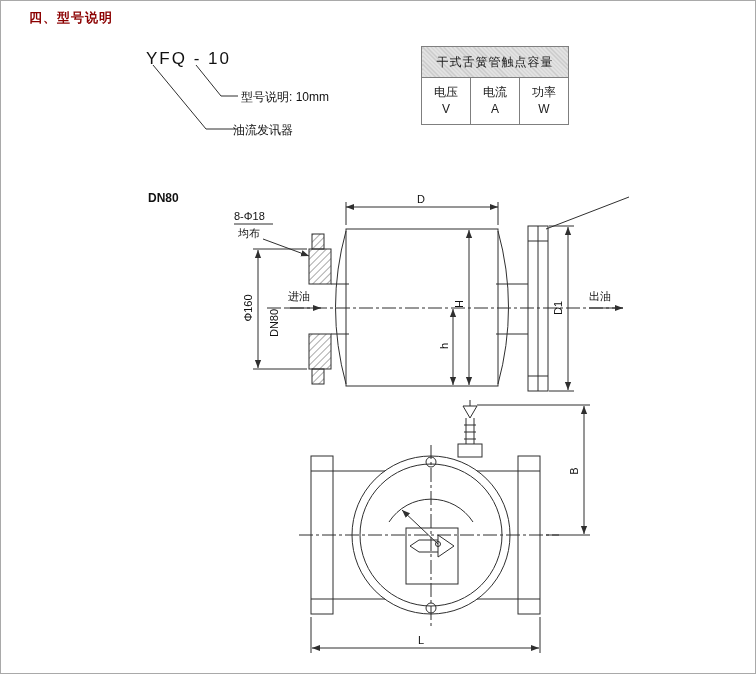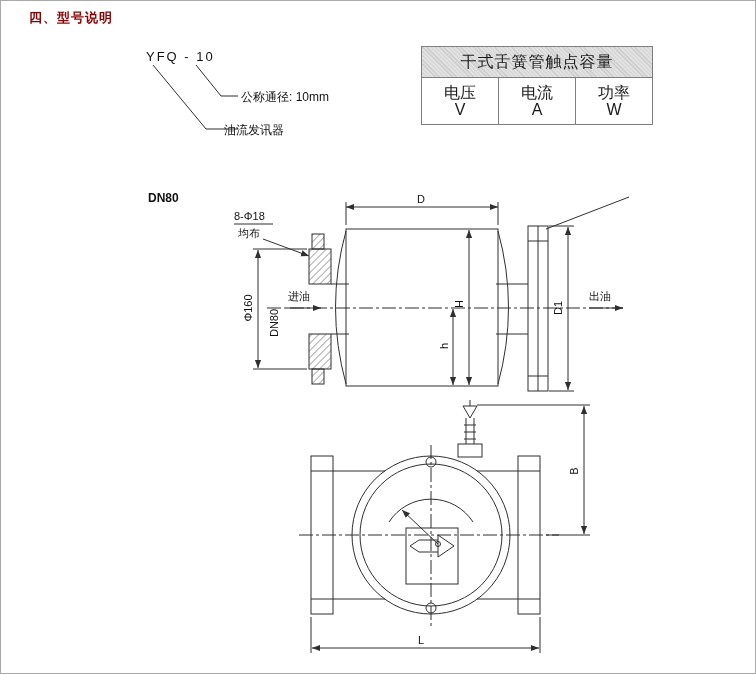--- a/index.html
+++ b/index.html
@@ -7,33 +7,33 @@
     position:relative;width:754px;height:672px;background:#ffffff;
     border:1px solid #a9a9a9;overflow:hidden;
     font-family:"Liberation Sans","DejaVu Sans",sans-serif;color:#1a1a1a;
   }
   .section-title{
     position:absolute;left:28px;top:8px;margin:0;
     font-size:13px;font-weight:bold;color:#8b0000;letter-spacing:1px;text-align:right;
   }
   .model-code{
     position:absolute;left:145px;top:48px;
-    font-size:13px;letter-spacing:2px;color:#111;
+    font-size:17px;letter-spacing:2px;color:#111;
   }
   .legend-label{position:absolute;font-size:12px;color:#111;white-space:nowrap;}
   #legend-label-1{left:240px;top:88px;}
-  #legend-label-2{left:223px;top:121px;text-align:right;}
+  #legend-label-2{left:232px;top:121px;text-align:right;}
   #leader-svg{position:absolute;left:120px;top:60px;}
   #dn-label{position:absolute;left:147px;top:190px;font-size:12px;font-weight:600;color:#111;}
   table.spec{
     position:absolute;left:420px;top:45px;border-collapse:collapse;
   }
   table.spec td{
     border:1px solid #7f7f7f;width:48px;text-align:center;
-    font-size:16px;color:#1a1a1a;padding:0 14px;vertical-align:middle;
+    font-size:12px;color:#1a1a1a;padding:0 0;vertical-align:middle;
   }
   td.t-title{
     height:30px;font-size:11px;letter-spacing:1px;
     background:repeating-linear-gradient(45deg,#c6c6c6 0px,#c6c6c6 1px,#e4e4e4 1px,#e4e4e4 3px);
   }
   td.t-head{height:46px;}
   td.t-head div{line-height:17px;}
   td.t-val{height:32px;}
   #drawing-svg{position:absolute;left:0;top:180px;}
   #drawing-svg text{font-family:"Liberation Sans","DejaVu Sans",sans-serif;font-size:11px;fill:#111;stroke:none;}
@@ -45,21 +45,21 @@
 
   <h2 class="section-title">四、型号说明</h2>
 
   <div class="model-code">YFQ - 10</div>
   <svg id="leader-svg" width="130" height="80" viewBox="0 0 130 80">
     <g stroke="#2f2f2f" fill="none" stroke-width="1">
       <path d="M75,4 L100,35 H117"></path>
       <path d="M32,4 L85,68 H117"></path>
     </g>
   </svg>
-  <div class="legend-label" id="legend-label-1">公称通径: 10mm</div>
+  <div class="legend-label" id="legend-label-1">型号说明: 10mm</div>
   <div class="legend-label" id="legend-label-2">油流发讯器</div>
 
   <table class="spec">
     <tbody>
         <tr>
       <td colspan="3" class="t-title">干式舌簧管触点容量</td>
     </tr>
     <tr>
       <td class="t-head">
         <div>电压</div>

